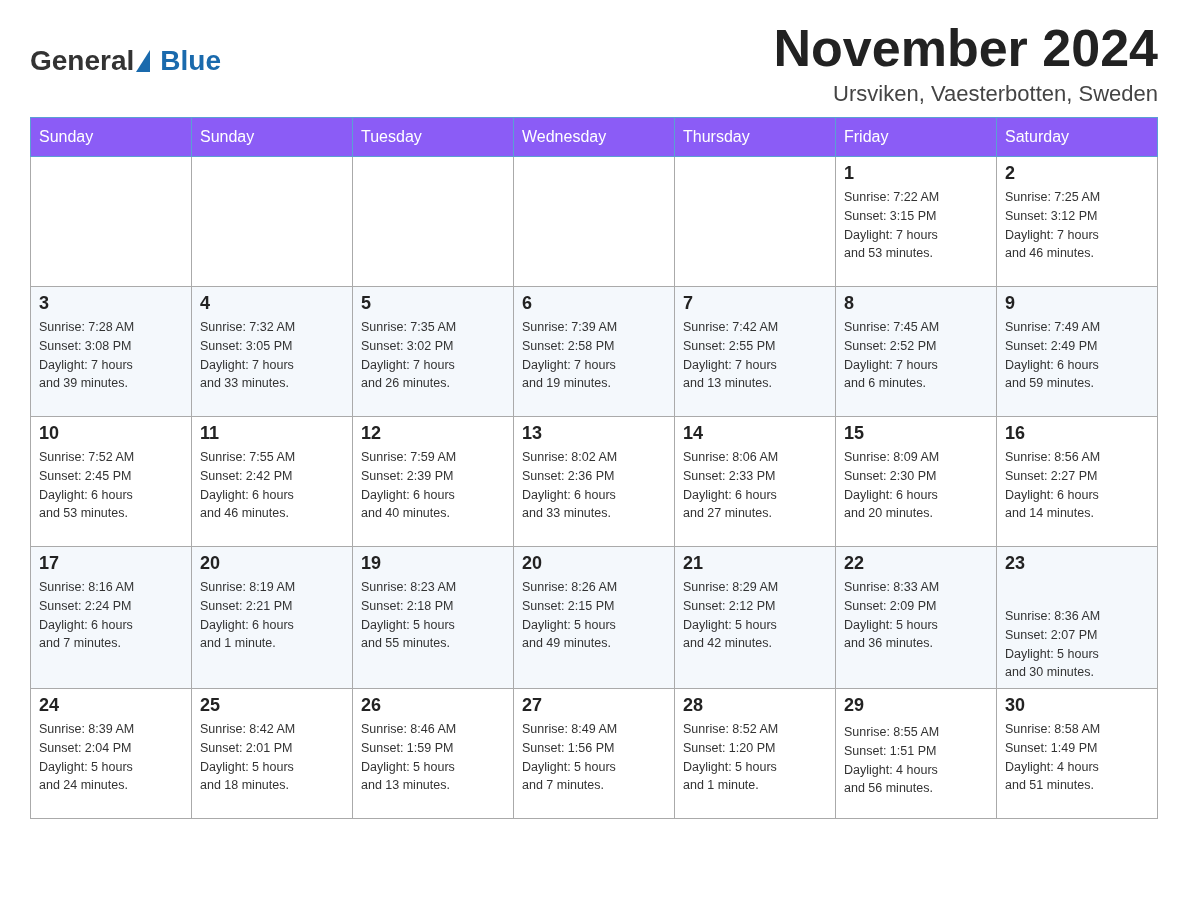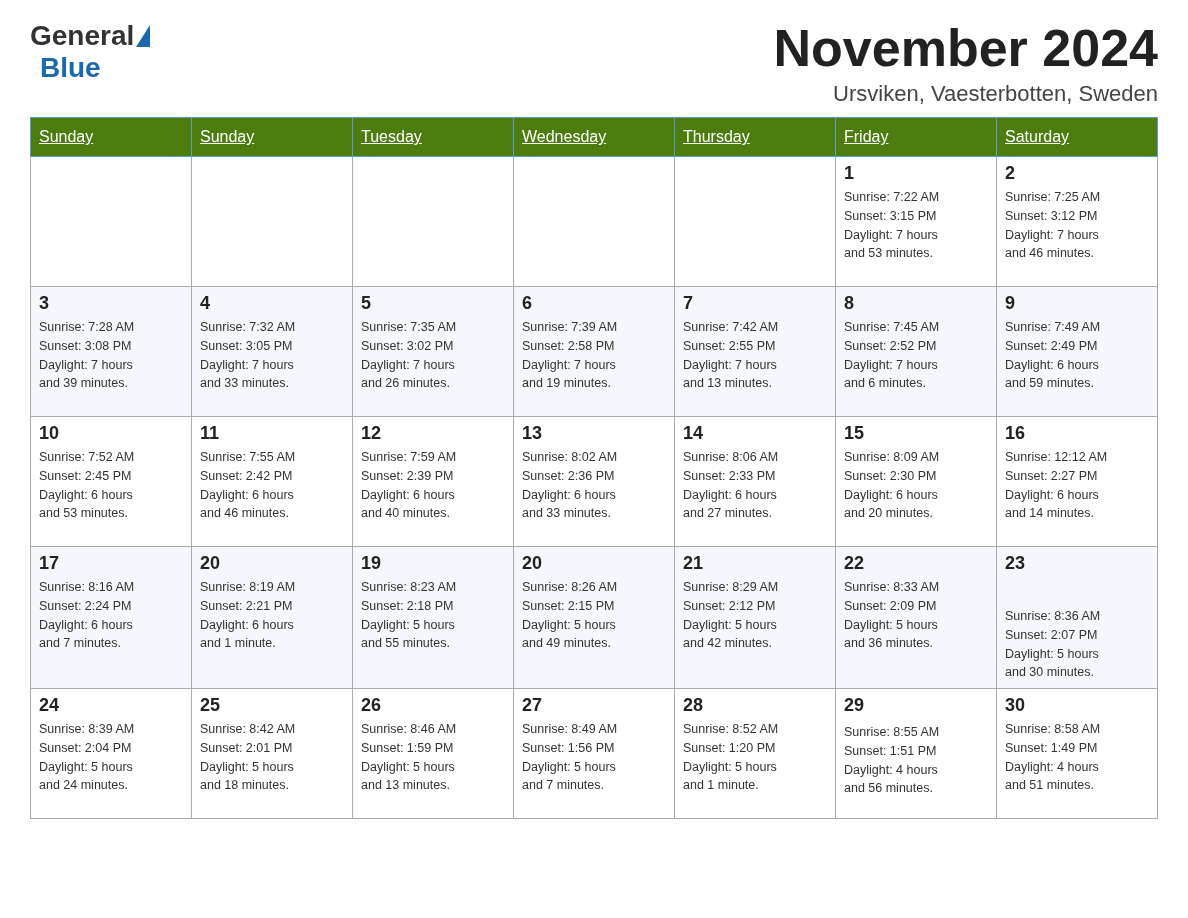--- a/index.html
+++ b/index.html
@@ -31,21 +31,22 @@
       width: 0;
       height: 0;
       border-left: 14px solid transparent;
       border-bottom: 22px solid #1a6aad;
       display: inline-block;
       margin-left: 2px;
       vertical-align: middle;
     }
     .logo-container {
       display: flex;
-      flex-direction: column;
+      flex-direction: row;
+      margin-top: 25px;
     }
     .logo-line1 {
       display: flex;
       align-items: center;
     }
     .logo-line2 {
       display: flex;
       align-items: center;
       padding-left: 10px;
     }
@@ -103,22 +104,21 @@
       background: #f9f9f9;
     }
     tr:nth-child(even) td {
       background-color: #f4f8fc;
     }
     tr:nth-child(odd) td {
       background-color: #ffffff;
     }
     
     .calendar-table thead tr th {
-      background-color: #4d7c0f;
-      text-decoration: underline;
+      background-color: #8b5cf6;
     }
   </style>
 </head>
 <body>
 
 <div class="header">
   <div class="logo-container">
     <div class="logo-line1">
       <span class="logo-text-general">General</span>
       <div class="logo-triangle"></div>
@@ -256,21 +256,21 @@
         </td>
         <td>
           <span class="day-number">15</span>
           <div class="day-info" style="white-space: pre-line;">Sunrise: 8:09 AM
 Sunset: 2:30 PM
 Daylight: 6 hours
 and 20 minutes.</div>
         </td>
         <td>
           <span class="day-number">16</span>
-          <div class="day-info" style="white-space: pre-line;">Sunrise: 12:12 AM
+          <div class="day-info" style="white-space: pre-line;">Sunrise: 8:56 AM
 Sunset: 2:27 PM
 Daylight: 6 hours
 and 14 minutes.</div>
         </td>
       </tr>
       <tr>
         <td>
           <span class="day-number">17</span>
           <div class="day-info" style="white-space: pre-line;">Sunrise: 8:16 AM
 Sunset: 2:24 PM

